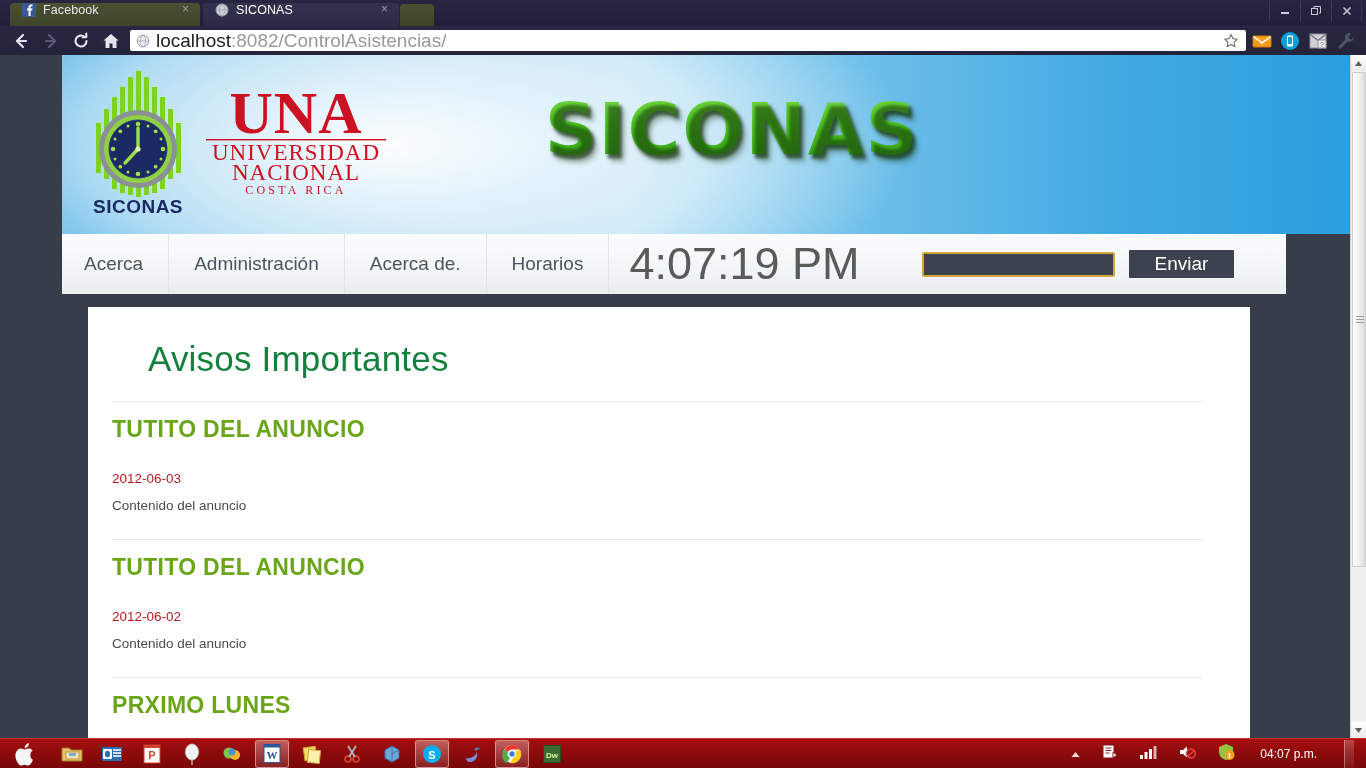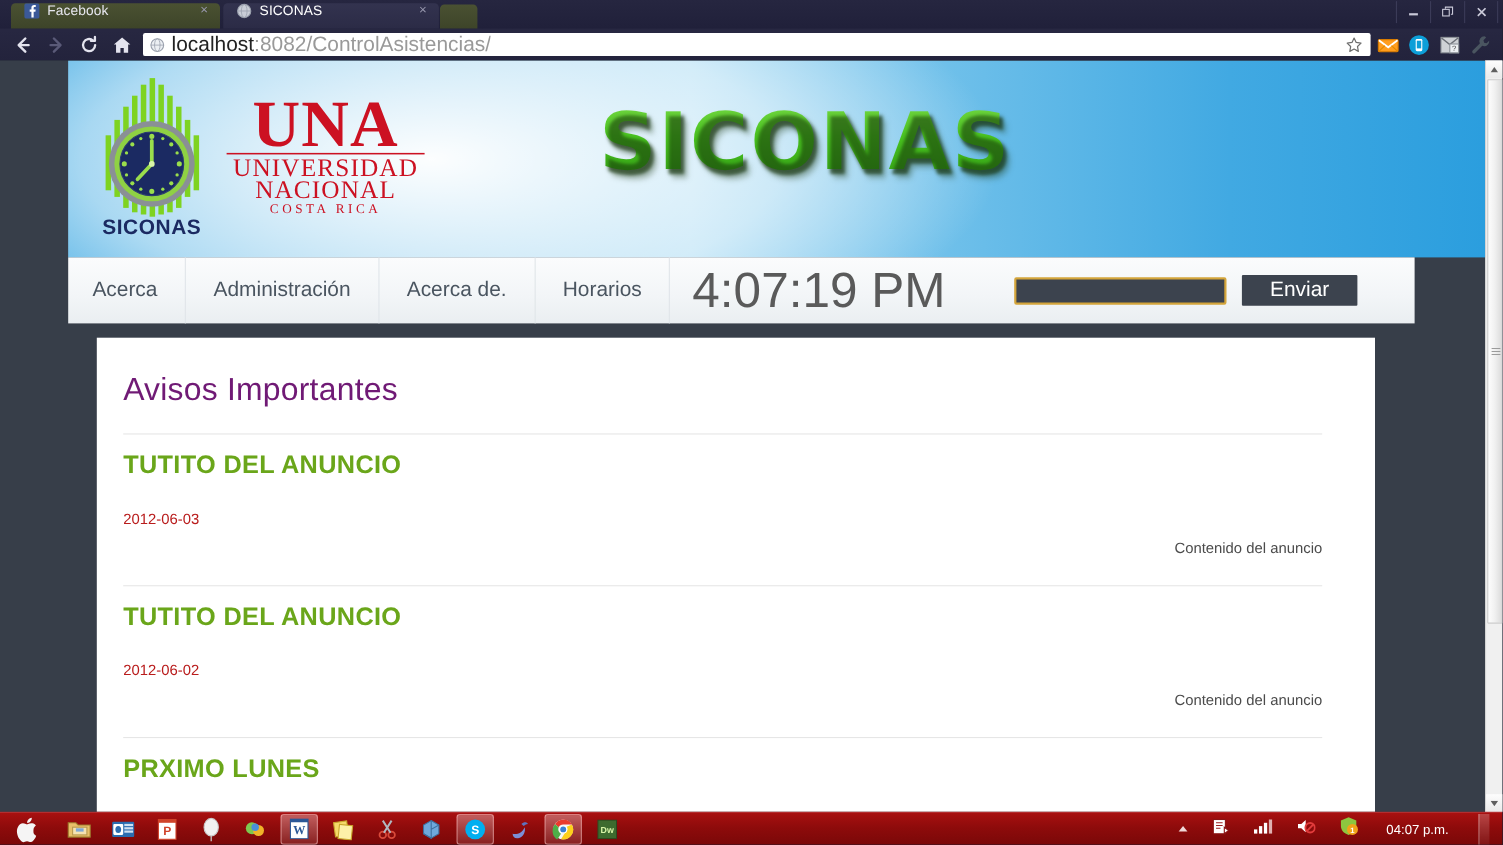--- a/index.html
+++ b/index.html
@@ -141,30 +141,30 @@
     border: none; border-radius: 1px; cursor: pointer;
   }
 
   
   #content-card {
     position: absolute; left: 88px; top: 252px; width: 1162px;
     min-height: 440px; background: #fff;
   }
   #content-inner { padding: 32px 48px 0 24px; }
   #avisos-title {
-    font-size: 29px; color: #701a75; font-weight: normal;
-    letter-spacing: .2px; padding-left: 0px;
+    font-size: 35px; color: #15803d; font-weight: normal;
+    letter-spacing: .2px; padding-left: 0px; margin-left: 36px;
   }
   .hr { height: 1px; background: #e6e6e6; margin: 22px 0 0 0; }
   .notice { padding-top: 14px; }
   .notice-title {
     font-size: 23px; color: #6aa61a; letter-spacing: .3px; font-weight: bold;
   }
   .notice-date { font-size: 13.5px; color: #b91c1c; padding-top: 28px; }
-  .notice-body { font-size: 13.5px; color: #4b4b4b; padding-top: 12px; text-align: right; }
+  .notice-body { font-size: 13.5px; color: #4b4b4b; padding-top: 12px; }
   .notice-sep { height: 1px; background: #e6e6e6; margin-top: 26px; }
 
   
   #scrollbar {
     position: absolute; right: 0; top: 55px; width: 16px; height: 683px;
     background: #f0f0f0; border-left: 1px solid #d4d4d4;
   }
   .sb-arrow {
     position: absolute; left: 0; width: 15px; height: 16px;
     display: flex; align-items: center; justify-content: center;

